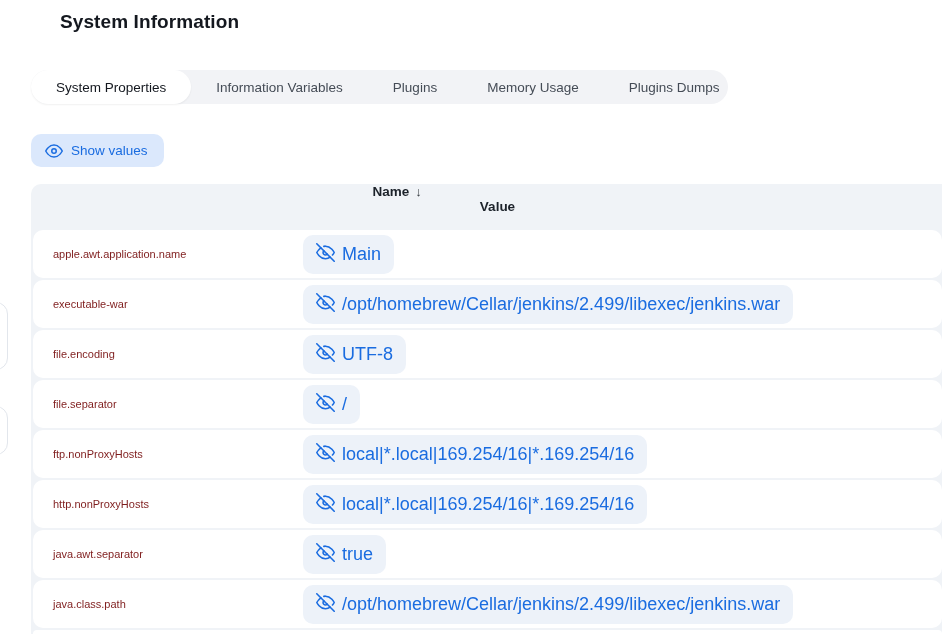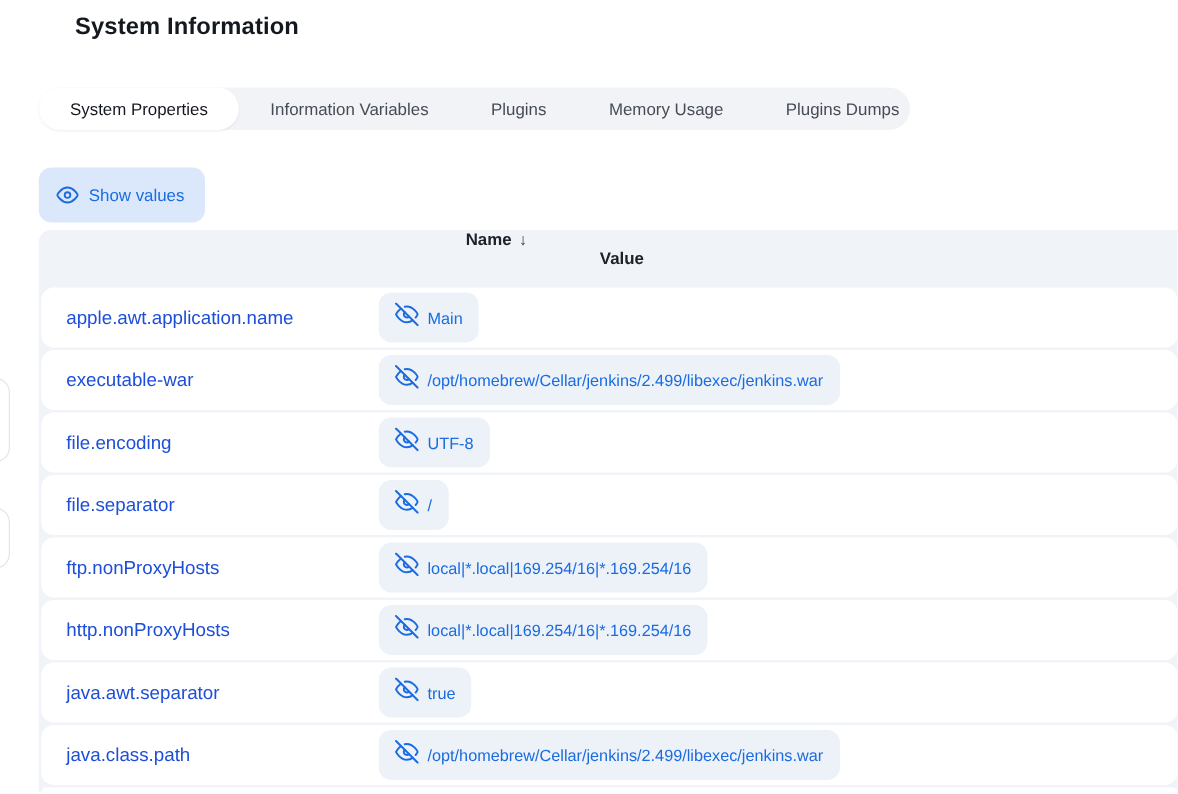--- a/index.html
+++ b/index.html
@@ -38,21 +38,21 @@
   .tab.active {
     background: #ffffff;
     color: #14181f;
     font-weight: 400;
     box-shadow: 0 1px 2px rgba(0,0,0,0.06);
   }
 
   
   .show-values {
     position: absolute; left: 31px; top: 134px;
-    height: 44px;
+    height: 33px;
     display: inline-flex; align-items: center; gap: 8px;
     padding: 0 16px 0 14px;
     background: #dbe8fc;
     border: none; border-radius: 10px;
     color: #1a6ce0; font-size: 13.5px; font-weight: 500;
     font-family: "Liberation Sans", sans-serif;
     cursor: pointer;
   }
   .show-values svg { display: block; }
 
@@ -79,33 +79,33 @@
   .tbody { padding-left: 2px; }
   .trow {
     height: 48px; margin-bottom: 2px;
     background: #ffffff;
     border-radius: 10px;
     display: flex; align-items: center;
     padding-left: 20px;
   }
   .td-name {
     width: 250px;
-    font-size: 15px; color: #1d4ed8;
+    font-size: 11px; color: #7f1d1d;
     white-space: nowrap;
   }
   .td-value { display: flex; align-items: center; }
   .value-pill {
     display: inline-flex; align-items: center; gap: 7px;
     background: #edf2f9;
     border-radius: 10px;
     padding: 8px 13px;
     cursor: pointer;
   }
   .value-pill .value-text {
-    font-size: 13px; color: #1a6ce0;
+    font-size: 18px; color: #1a6ce0;
     white-space: nowrap;
   }
   .trow-partial {
     height: 4px; margin-bottom: 0;
     background: #ffffff;
     border-radius: 10px 10px 0 0;
   }
 
   
   .edge-widget {

